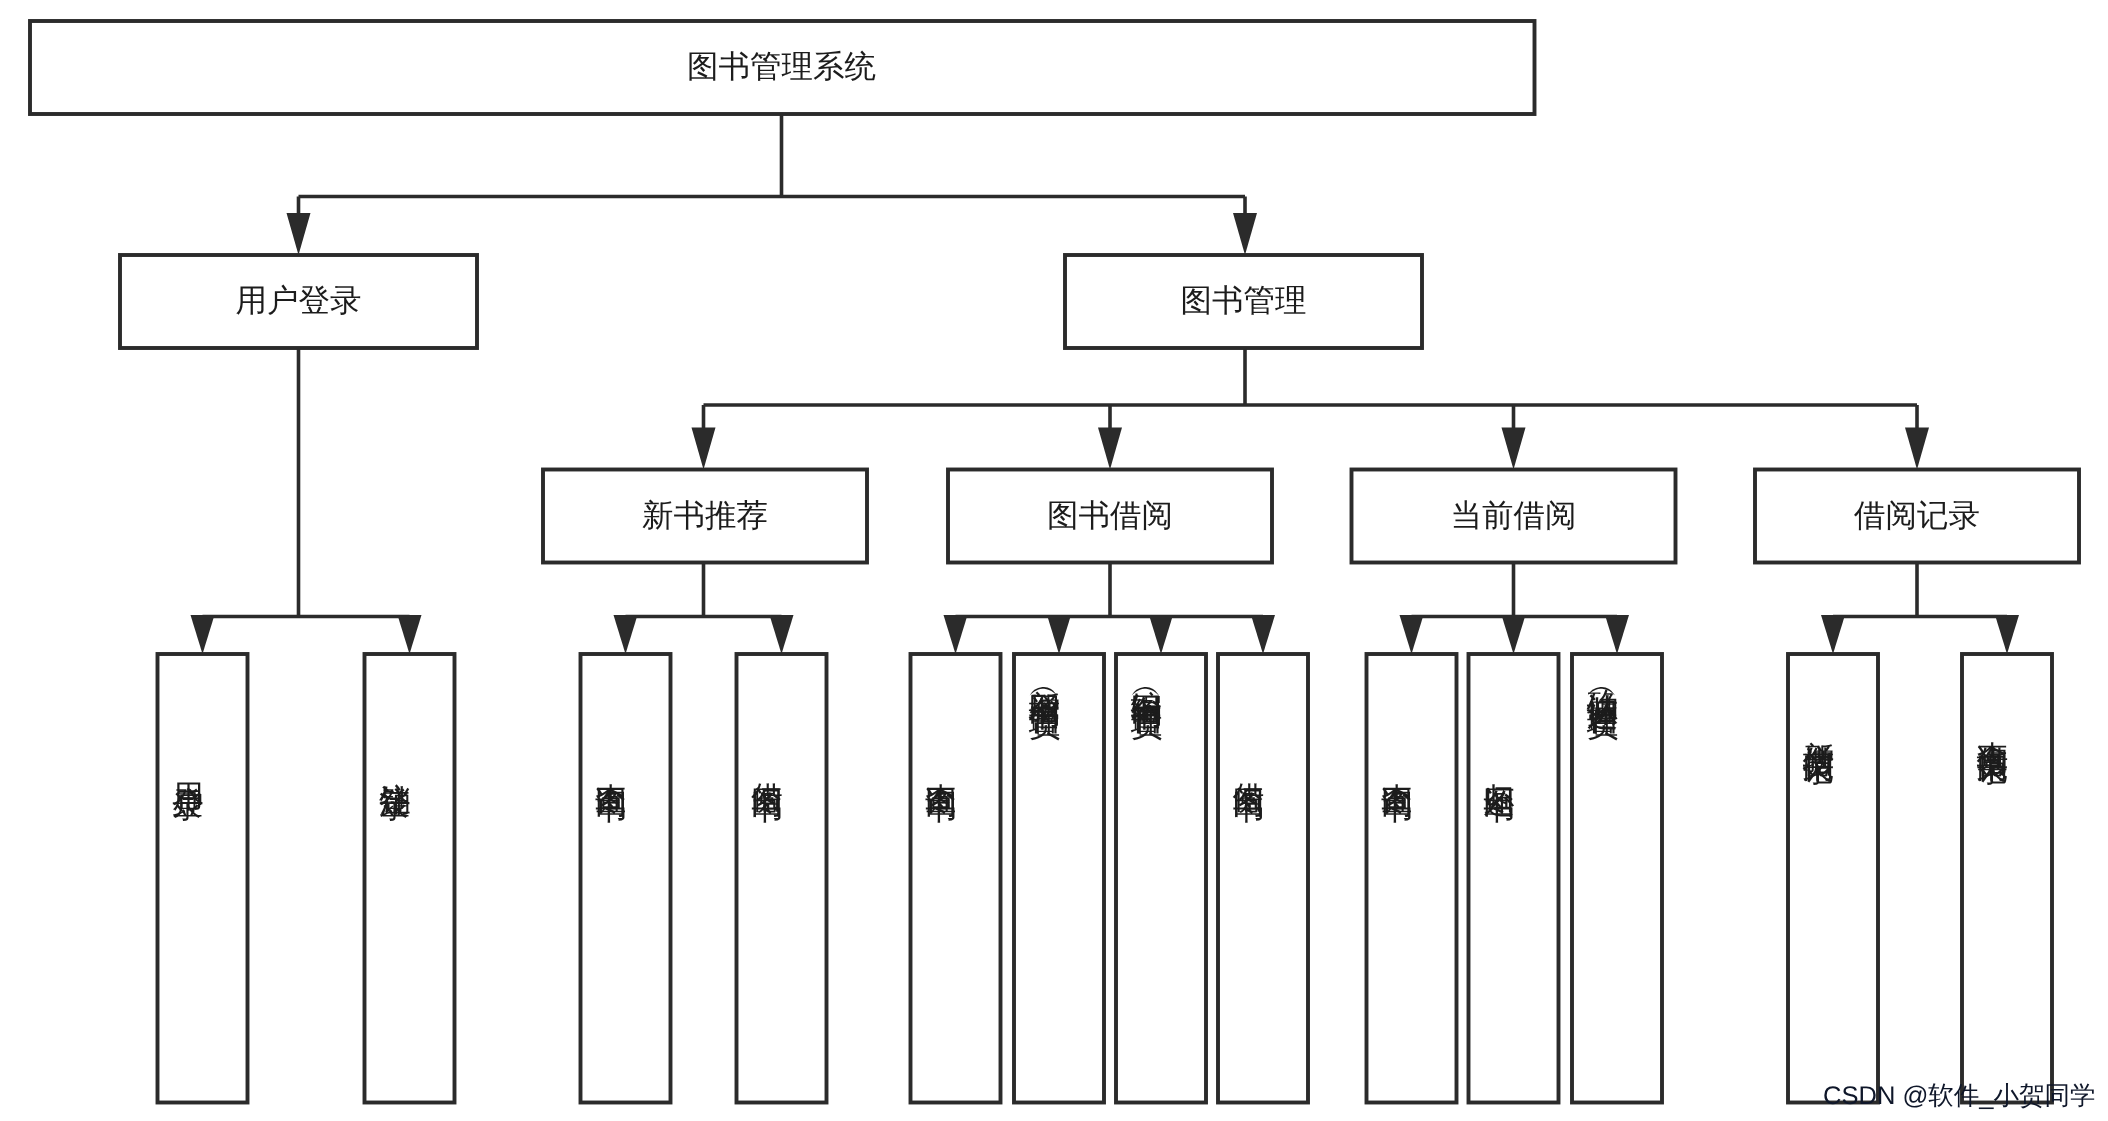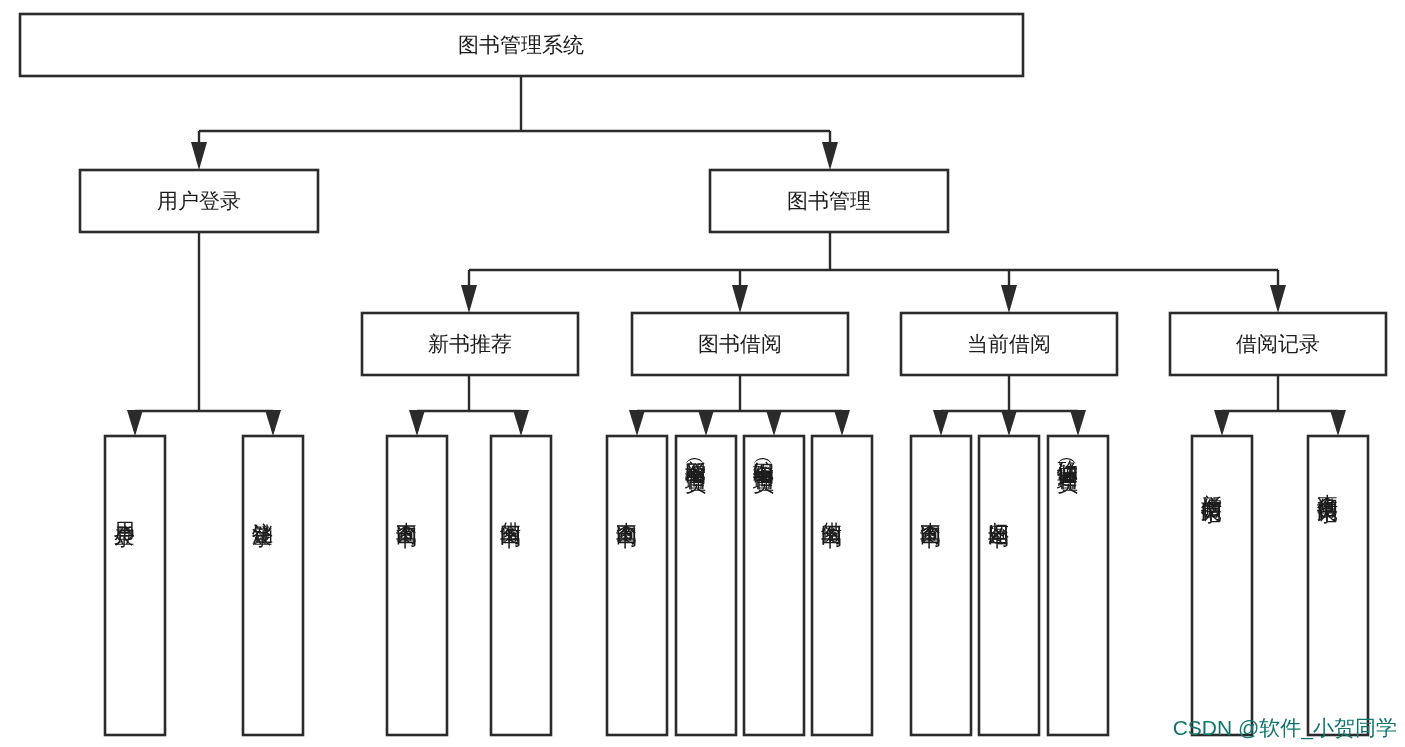--- a/index.html
+++ b/index.html
@@ -56,22 +56,22 @@
     color: #1c1c1c;
     letter-spacing: 2px;
     white-space: nowrap;
     pointer-events: none;
   }
   .watermark {
     position: absolute;
     right: 8px;
     bottom: 5px;
     font-family: "Liberation Sans", "DejaVu Sans", sans-serif;
-    font-size: 21px;
-    color: #0f766e;
+    font-size: 17px;
+    color: #0f172a;
     white-space: nowrap;
   }
 </style>
 </head>
 <body>
 
 <div id="diagram-root">
 
   <svg class="diagram-canvas" viewBox="0 0 1405 747">
 

